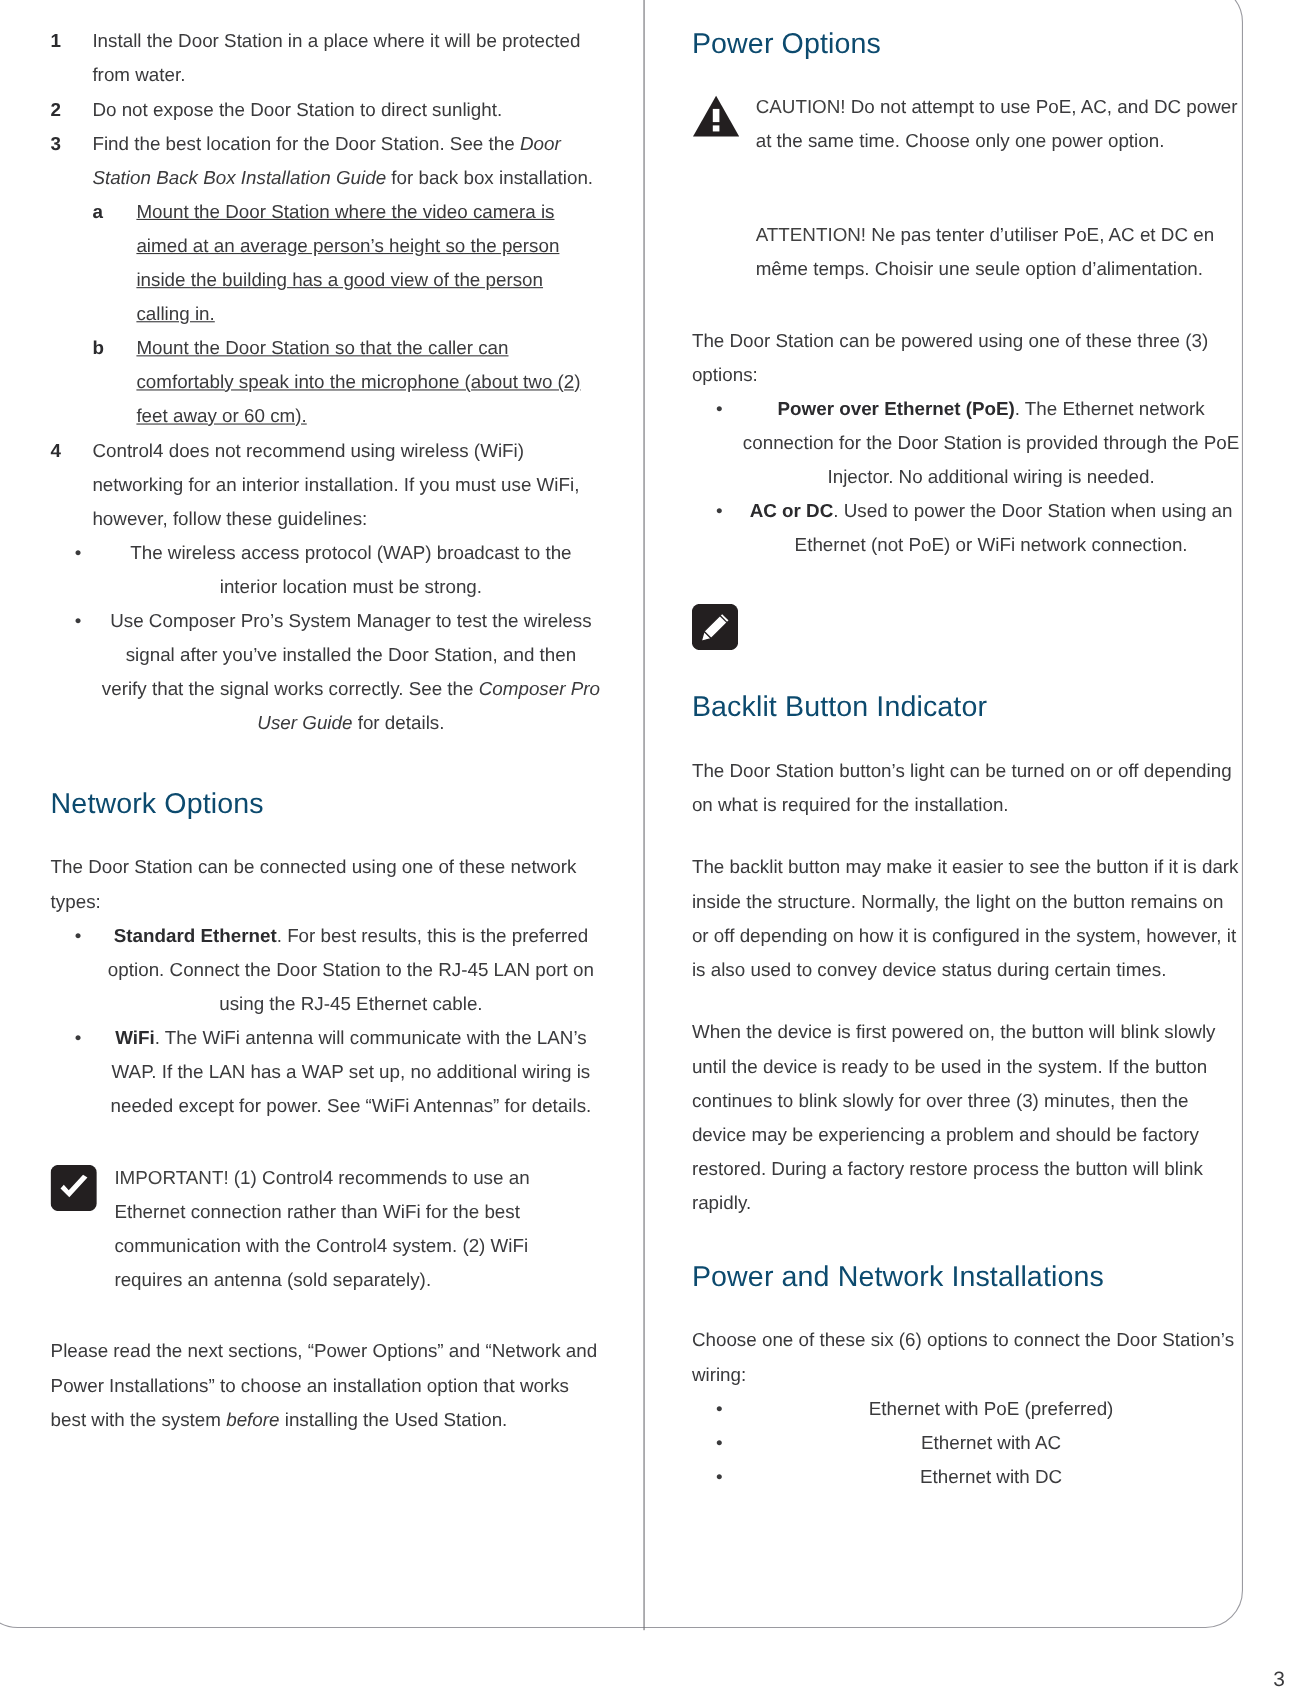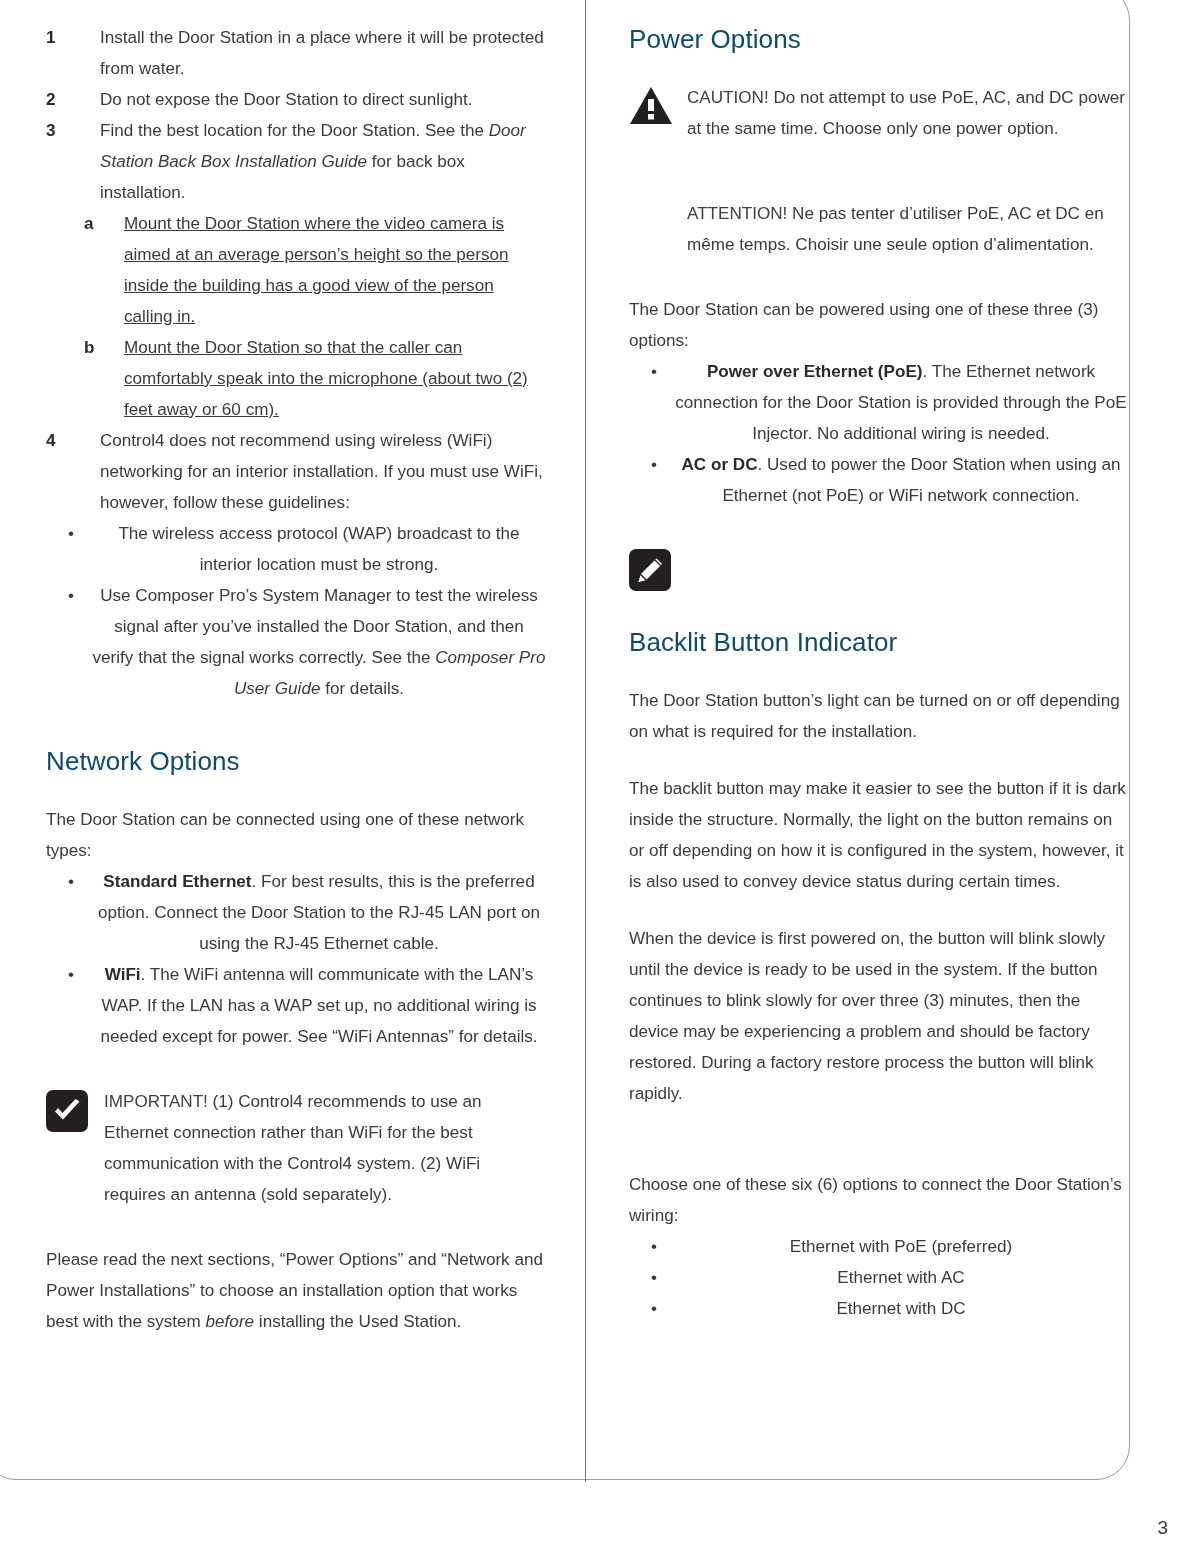--- a/index.html
+++ b/index.html
@@ -71,21 +71,21 @@
     align-items:flex-start;
   }
   .num-marker{
     width:38px;
     flex:0 0 38px;
     font-weight:bold;
     font-size:17.1px;
     line-height:31px;
     color:#2b2b2e;
   }
-  .num-body{ flex:1 1 auto;margin-left:16px; }
+  .num-body{ flex:1 1 auto; }
 
   
   .sub-item{
     display:flex;
     align-items:flex-start;
     margin-left:38px;
   }
   .sub-marker{
     width:40px;
     flex:0 0 40px;
@@ -302,20 +302,21 @@
     <h2>Backlit Button Indicator</h2>
     <div class="gap-m"></div>
     <p>The Door Station button’s light can be turned on or off depending on what is required for the installation.</p>
     <div class="gap-m"></div>
     <p>The backlit button may make it easier to see the button if it is dark inside the structure. Normally, the light on the button remains on or off depending on how it is configured in the system, however, it is also used to convey device status during certain times.</p>
     <div class="gap-m"></div>
     <p>When the device is first powered on, the button will blink slowly until the device is ready to be used in the system. If the button continues to blink slowly for over three (3) minutes, then the device may be experiencing a problem and should be factory restored.  During a factory restore process the button will blink rapidly.</p>
 
     <div class="gap-l"></div>
 
+    <h2>Power and Network Installations</h2>
     <div class="gap-m"></div>
     <p>Choose one of these six (6) options to connect the Door Station’s wiring:</p>
 
     <div class="bul-item indent2">
       <div class="bul-marker">•</div>
       <div class="bul-body">
           <p>Ethernet with PoE (preferred)</p>
         </div>
     </div>
     <div class="bul-item indent2">

